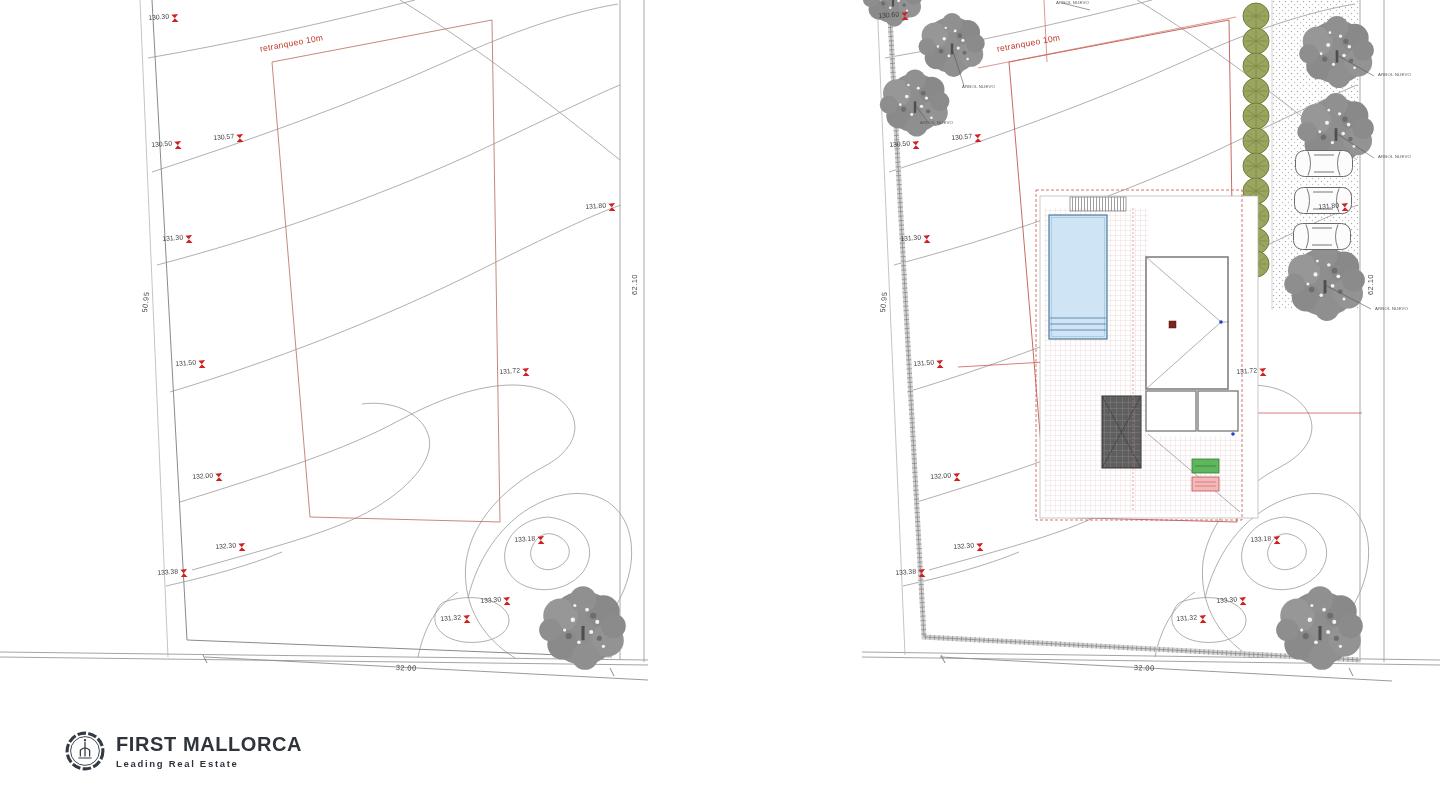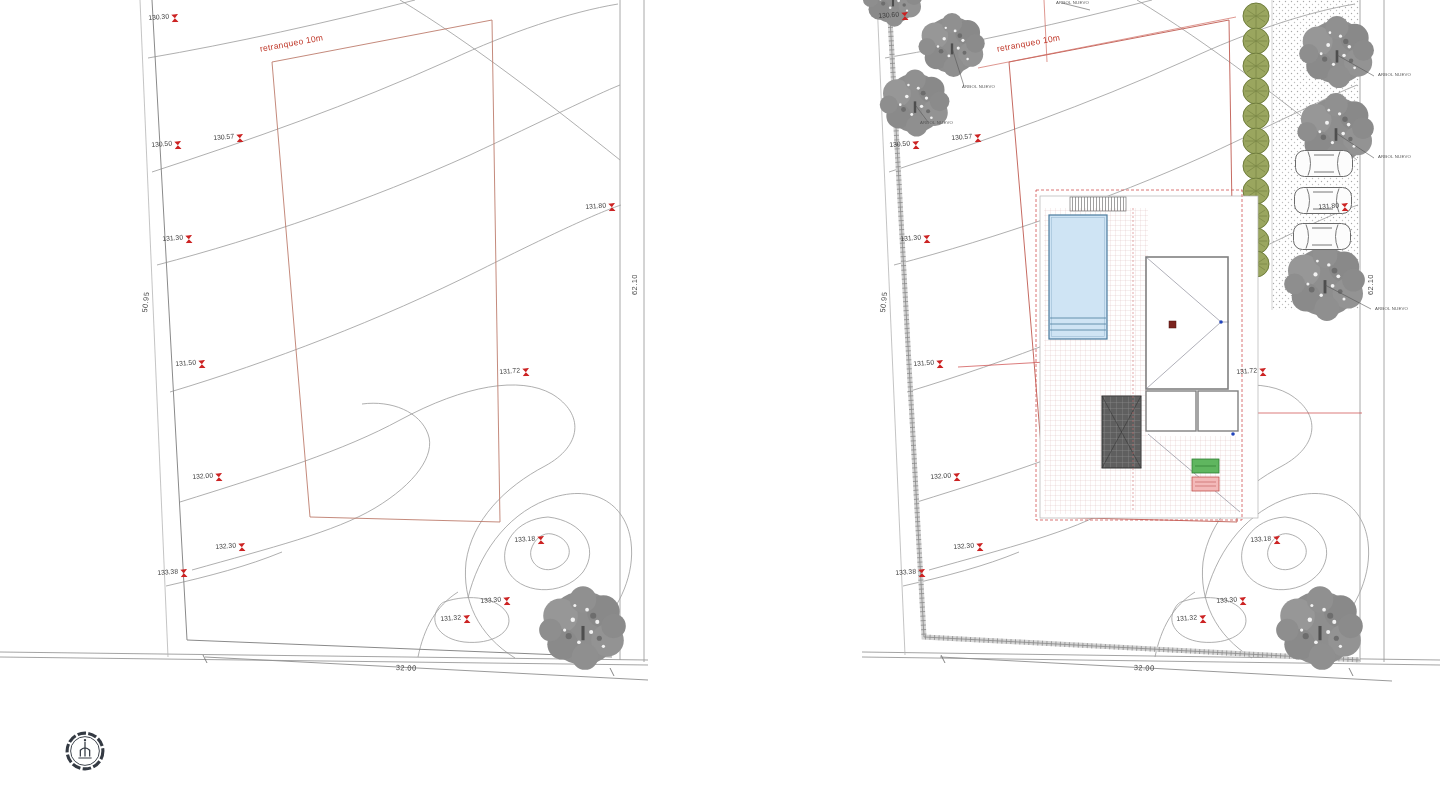--- a/index.html
+++ b/index.html
@@ -408,15 +408,19 @@
       <div class="arbol" style="left: 1375px; top: 306px;">ARBOL NUEVO</div>
     </div>
 
   <div class="logo">
     <svg width="42" height="42" viewBox="0 0 54 54">
       <circle cx="27" cy="27" r="23" fill="none" stroke="#343a43" stroke-width="4" stroke-dasharray="11,3"></circle>
       <circle cx="27" cy="27" r="18.5" fill="none" stroke="#343a43" stroke-width="1.2"></circle>
       <path d="M27,15 V34 M21,34 V26 Q27,20 33,26 V34 M18.5,36 H35.5" fill="none" stroke="#343a43" stroke-width="1.6"></path>
       <circle cx="27" cy="13" r="1.5" fill="#343a43"></circle>
     </svg>
+    <div class="logo-text">
+      <div class="brand">FIRST MALLORCA</div>
+      <div class="tagline">Leading Real Estate</div>
+    </div>
   </div>
 
 </div>
 
 </body></html>

